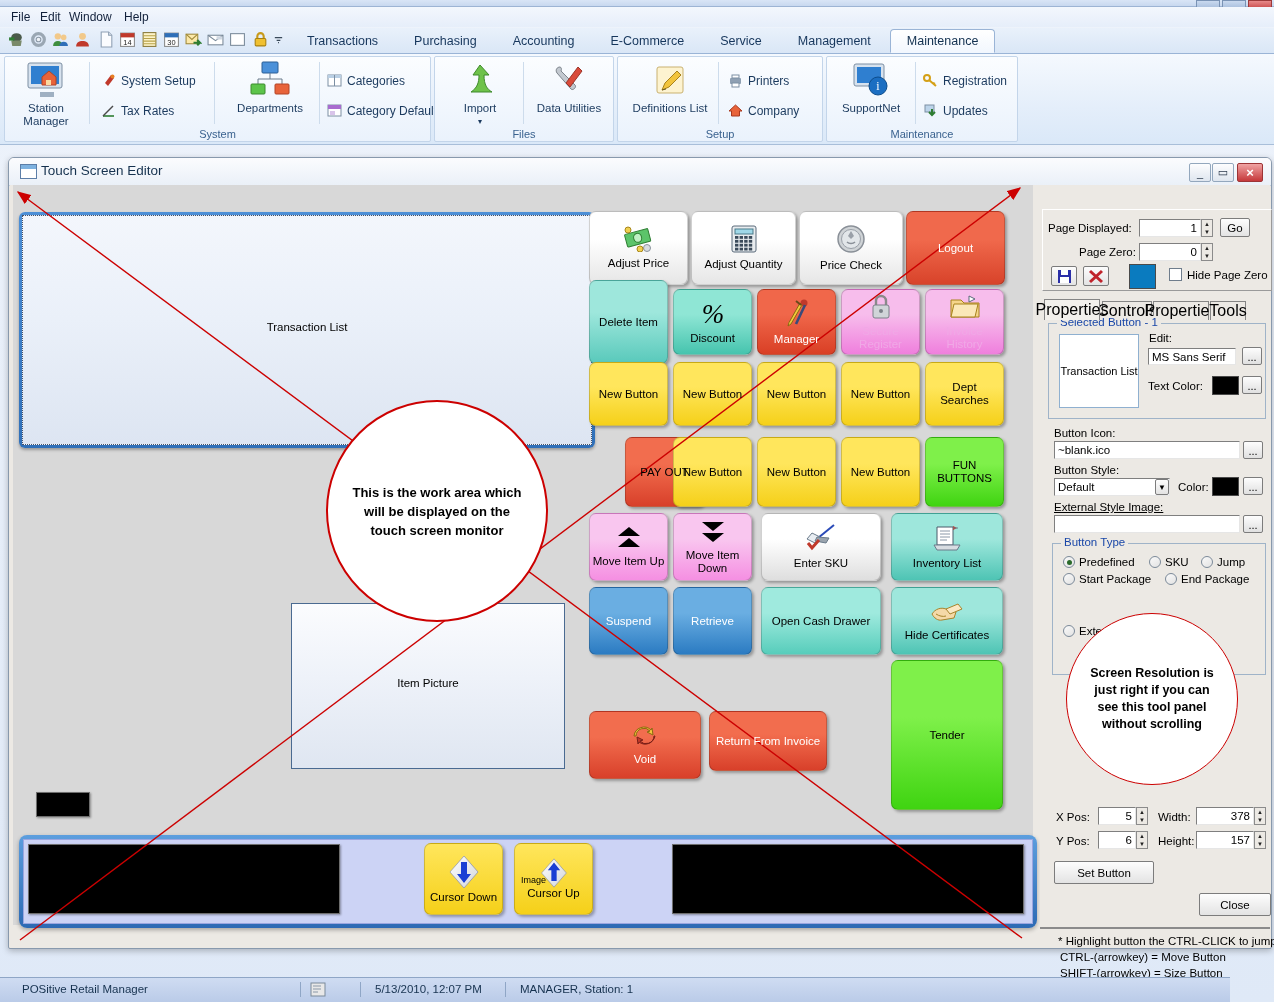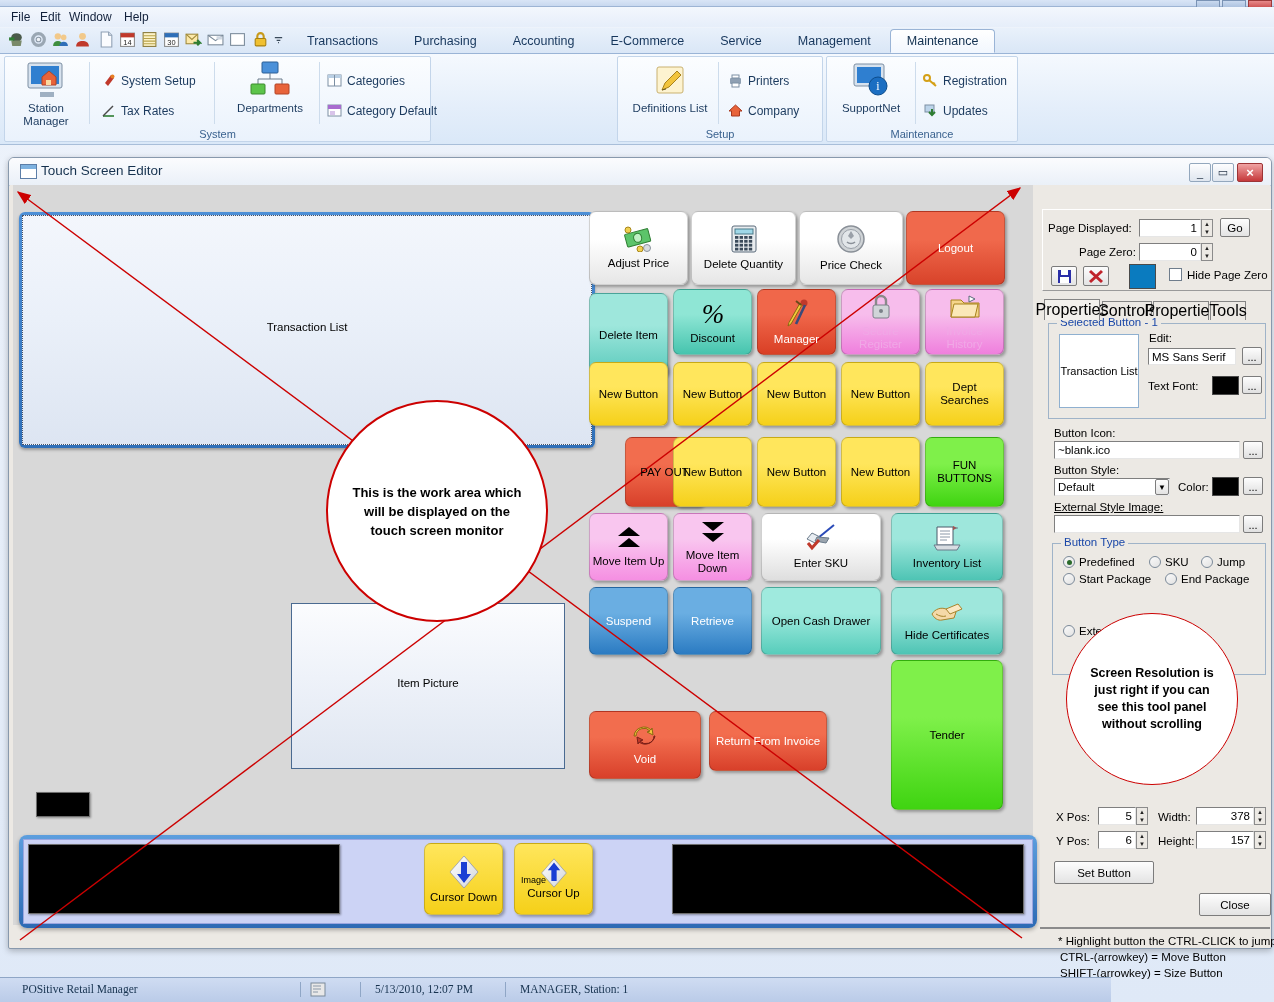--- a/index.html
+++ b/index.html
@@ -87,21 +87,21 @@
   .swatch{position:absolute;background:#000;border:1px solid #4a4a4a;}
   .ptab{position:absolute;top:0;height:19px;border:1px solid #858585;border-bottom:none;background:#ece9e4;box-sizing:border-box;
         display:flex;align-items:center;justify-content:center;font-size:16px;padding:0 11px;}
   .ptab.active{background:#f2f0ec;height:21px;top:-2px;z-index:3;}
   .radio{position:absolute;width:12px;height:12px;border-radius:50%;background:linear-gradient(145deg,#fafafa,#e2e2e2);border:1px solid #7c8a99;box-sizing:border-box;}
   .radio.on:after{content:"";position:absolute;left:2.5px;top:2.5px;width:5px;height:5px;border-radius:50%;background:#2a6a2a;}
   .chk{position:absolute;width:13px;height:13px;background:#fff;border:1px solid #6f7d8c;box-sizing:border-box;}
   .hint{position:absolute;font-size:11.5px;color:#000;white-space:nowrap;}
 
   
-  .statusbar{position:absolute;left:0;bottom:0;width:1111px;height:24px;background:linear-gradient(180deg,#cfdcf2,#bacbe8);border-top:1px solid #8fa6c6;font-family:Liberation Serif, serif;}
+  .statusbar{position:absolute;left:0;bottom:0;width:1230px;height:24px;background:linear-gradient(180deg,#cfdcf2,#bacbe8);border-top:1px solid #8fa6c6;}
   .statusbar .st{position:absolute;top:5px;font-size:11.5px;color:#16324f;}
   .statusbar .vr{position:absolute;top:4px;width:1px;height:15px;background:#8fa6c6;}
 
   
   #overlay{position:absolute;left:0;top:0;width:1274px;height:1002px;pointer-events:none;}
   .circleNote{position:absolute;border-radius:50%;background:#fff;border:2px solid #cc0000;display:flex;align-items:center;justify-content:center;
               text-align:center;font-weight:bold;color:#000;}
 </style>
 </head>
 <body>
@@ -242,20 +242,38 @@
       <div class="smallbtn" style="left:322px;top:46px">
         <svg class="si" width="15" height="15" viewBox="0 0 15 15">
             <rect x="1" y="2" width="13" height="11" fill="#fff" stroke="#7c8fa3"></rect>
             <rect x="1" y="2" width="13" height="4" fill="#a86ccf"></rect>
             <rect x="3" y="8" width="5" height="4" fill="#d9c4ea"></rect>
           </svg><span>Category Default</span>
       </div>
       <div class="glabel">System</div>
     </div>
 
+    <div class="rgroup" style="left:434px;width:178px;">
+      <div class="bigbtn" style="left:12px">
+        <svg class="bi" width="42" height="38" viewBox="0 0 42 38">
+            <path d="M21 4l9 10h-5c0 10 3 14 8 17H12c6-4 8-9 8-17h-6z" fill="#6ec24a" stroke="#3f8a2c"></path>
+          </svg>
+        <span>Import</span>
+        <span style="display:block;font-size:8px">▾</span>
+      </div>
+      <div class="sep" style="left:88px"></div>
+      <div class="bigbtn" style="left:98px;width:72px">
+        <svg class="bi" width="42" height="38" viewBox="0 0 42 38">
+            <path d="M12 6c-3 0-5 3-3 6l14 16c2 2 6-2 4-4L13 10c1-2 0-4-1-4z" fill="#c3c9d0" stroke="#7d848c"></path>
+            <path d="M30 6l-12 16 4 4 12-16z" fill="#d94a3a" stroke="#9c3327"></path>
+          </svg>
+        <span>Data Utilities</span>
+      </div>
+      <div class="glabel">Files</div>
+    </div>
 
     <div class="rgroup" style="left:617px;width:204px;">
       <div class="bigbtn" style="left:12px;width:80px">
         <svg class="bi" width="42" height="38" viewBox="0 0 42 38">
             <rect x="8" y="6" width="26" height="26" rx="2" fill="#fdf3d0" stroke="#c9b170"></rect>
             <path d="M28 10l-12 12-3 7 7-3 12-12z" fill="#f2c43c" stroke="#a8821c"></path>
             <path d="M13 29l4-1" stroke="#6a5a20"></path>
           </svg>
         <span>Definitions List</span>
       </div>
@@ -362,35 +380,35 @@
                     <rect x="4" y="18.8" width="3.4" height="2.8"></rect>
                     <rect x="8.6" y="18.8" width="3.4" height="2.8"></rect>
                     <rect x="13.2" y="18.8" width="3.4" height="2.8"></rect>
                     <rect x="17.799999999999997" y="18.8" width="3.4" height="2.8"></rect>
                     <rect x="4" y="22.7" width="3.4" height="2.8"></rect>
                     <rect x="8.6" y="22.7" width="3.4" height="2.8"></rect>
                     <rect x="13.2" y="22.7" width="3.4" height="2.8"></rect>
                     <rect x="17.799999999999997" y="22.7" width="3.4" height="2.8"></rect>
                   </g>
                 </svg></span>
-              <span class="cap">Delete Quantity</span>
+              <span class="cap">Adjust Quantity</span>
             </div>
             <div class="tbtn" style="left: 786px; top: 26px; width: 104px; height: 74px; background: linear-gradient(rgb(255, 255, 255) 0%, rgb(255, 255, 255) 38%, rgb(230, 230, 230) 100%); color: rgb(0, 0, 0);">
               <span class="ic"><svg width="30" height="30" viewBox="0 0 30 30">
                   <circle cx="15" cy="15" r="13" fill="#cfd3d6" stroke="#8a9098" stroke-width="1.5"></circle>
                   <circle cx="15" cy="15" r="9.5" fill="#e2e6e9" stroke="#9aa0a8"></circle>
                   <path d="M15 7l3 5-3 3-3-3z" fill="#9aa0a8"></path>
                   <path d="M11 18c2 2 6 2 8 0" fill="none" stroke="#8a9098" stroke-width="1.5"></path>
                 </svg></span>
               <span class="cap">Price Check</span>
             </div>
             <div class="tbtn" style="left: 893px; top: 26px; width: 99px; height: 74px; background: linear-gradient(rgb(240, 105, 76) 0%, rgb(240, 105, 76) 38%, rgb(216, 67, 42) 100%); color: rgb(255, 255, 255);">
               <span class="cap">Logout</span>
             </div>
-            <div class="tbtn" style="left: 576px; top: 108px; width: 79px; height: 84px; background: linear-gradient(rgb(158, 231, 220) 0%, rgb(158, 231, 220) 38%, rgb(89, 201, 187) 100%); color: rgb(0, 0, 0);">
+            <div class="tbtn" style="left: 576px; top: 95px; width: 79px; height: 84px; background: linear-gradient(rgb(158, 231, 220) 0%, rgb(158, 231, 220) 38%, rgb(89, 201, 187) 100%); color: rgb(0, 0, 0);">
               <span class="cap">Delete Item</span>
             </div>
             <div class="tbtn" style="left: 660px; top: 104px; width: 79px; height: 66px; background: linear-gradient(rgb(143, 230, 213) 0%, rgb(143, 230, 213) 38%, rgb(70, 196, 174) 100%); color: rgb(0, 0, 0);">
               <span class="ic"><svg width="40" height="28" viewBox="0 0 40 28">
                   <text x="20" y="24" font-size="27" font-style="italic" font-family="serif" text-anchor="middle" fill="#000">%</text>
                 </svg></span>
               <span class="cap">Discount</span>
             </div>
             <div class="tbtn" style="left: 744px; top: 104px; width: 79px; height: 66px; background: linear-gradient(rgb(240, 103, 74) 0%, rgb(240, 103, 74) 38%, rgb(217, 63, 37) 100%); color: rgb(255, 255, 255);">
               <span class="ic"><svg width="30" height="30" viewBox="0 0 30 30">
@@ -594,21 +612,21 @@
           <div class="ptab" style="left:111px;width:56px;">Properties</div>
           <div class="ptab" style="left:168px;width:36px;">Tools</div>
         </div>
 
         <div class="grpbox" style="left:8px;top:138px;width:216px;height:94px;border-color:#9fb3c8;border-top-color:#9fb3c8;border-left-color:#9fb3c8;background:transparent;">
           <div class="lbl bluelbl" style="position:absolute;left:8px;top:-8px;background:#ece9e4;padding:0 3px;">Selected Button - 1</div>
           <div style="position:absolute;left:10px;top:10px;width:78px;height:72px;background:#fff;border:1px solid #8fb0d0;display:flex;align-items:center;justify-content:center;text-align:center;font-size:11px;line-height:13px;">Transaction List</div>
           <div class="lbl" style="position:absolute;left:100px;top:8px">Edit:</div>
           <div class="inp" style="left:99px;top:24px;width:88px;height:17px;">MS Sans Serif</div>
           <div class="dots" style="left:193px;top:23px;">...</div>
-          <div class="lbl" style="position:absolute;left:99px;top:56px">Text Font:</div>
+          <div class="lbl" style="position:absolute;left:99px;top:56px">Text Color:</div>
           <div class="swatch" style="left: 163px; top: 52px; width: 25px; height: 17px; background: rgb(0, 0, 0);"></div>
           <div class="dots" style="left:193px;top:52px;">...</div>
         </div>
 
         <div class="lbl" style="position:absolute;left:14px;top:242px">Button Icon:</div>
         <div class="inp" style="left:14px;top:256px;width:186px;height:18px;">~blank.ico</div>
         <div class="dots" style="left:203px;top:256px;">...</div>
 
         <div class="lbl" style="position:absolute;left:14px;top:279px">Button Style:</div>
         <div class="inp" style="left:14px;top:293px;width:116px;height:18px;">Default</div>

